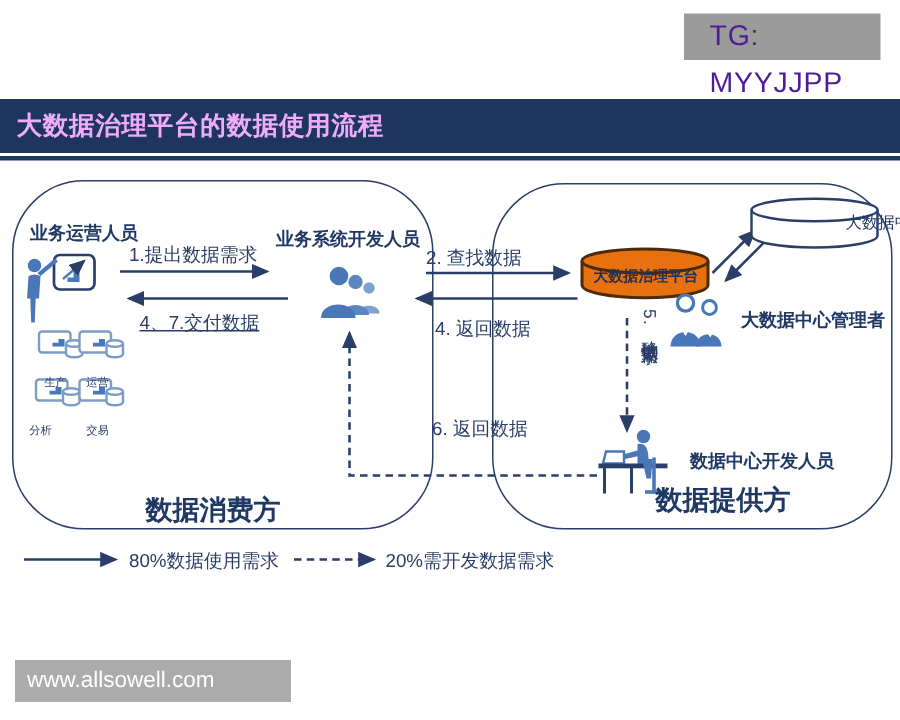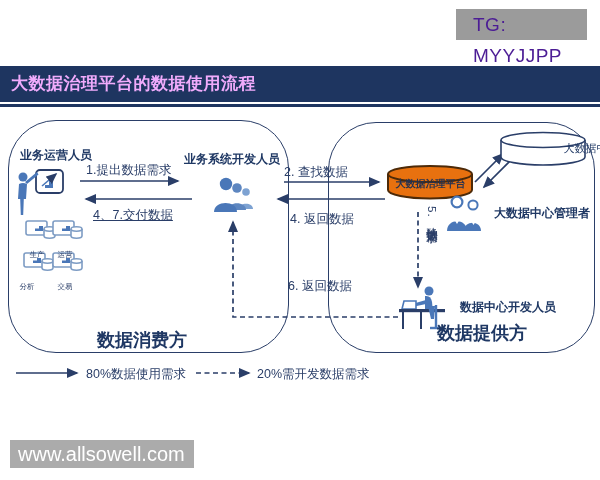--- a/index.html
+++ b/index.html
@@ -31,21 +31,21 @@
 
   
   .cyl-lbl{position:absolute;text-align:center;white-space:nowrap;}
   .cyl-lbl.gov{left:390px;top:177px;width:81px;font-size:10px;font-weight:600;color:#26324f;}
   .cyl-lbl.dc{left:502px;top:141px;width:82px;font-size:11px;color:#1f3864;margin-left:48px;}
 
   svg.overlay{position:absolute;left:0;top:0;width:600px;height:480px;}
 
   
   .watermark{position:absolute;left:10px;top:440px;width:184px;height:28px;background:#ababab;
-    color:#ffffff;font-size:20px;line-height:28px;padding-left:8px;box-sizing:border-box;}
+    color:#ffffff;font-size:15px;line-height:28px;padding-left:8px;box-sizing:border-box;}
 </style>
 </head>
 <body>
 
 <div class="page">
 
   <div class="tg-badge">TG: MYYJJPP</div>
 
   <div class="title-bar">
     <div class="t">大数据治理平台的数据使用流程</div>

